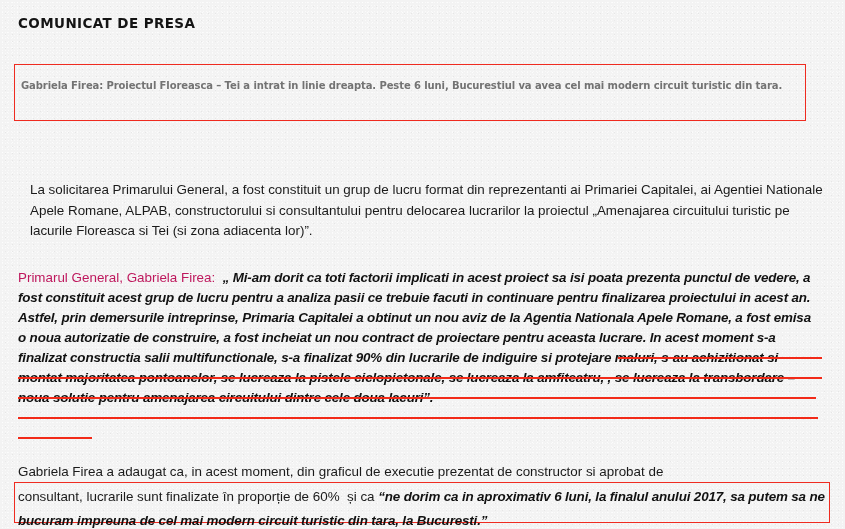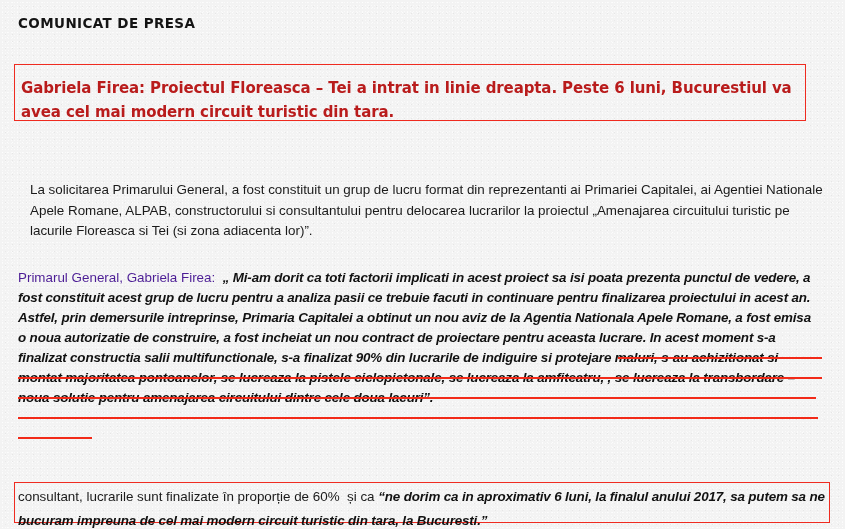--- a/index.html
+++ b/index.html
@@ -51,23 +51,23 @@
     border: 1.5px solid #ef2b20;
     box-sizing: border-box;
   }
   .headline-text {
     position: absolute;
     left: 6px;
     top: 11px;
     width: 780px;
     font-family: "DejaVu Sans", sans-serif;
     font-weight: bold;
-    font-size: 15px;
-    line-height: 24px;
-    color: #b91c1c;
+    font-size: 10px;
+    line-height: 19px;
+    color: #737373;
     letter-spacing: -0.1px;
   }
 
   
   .intro-para {
     position: absolute;
     left: 18px;
     top: 180px;
     width: 800px;
     font-size: 13.4px;
@@ -79,21 +79,21 @@
   
   .quote-block {
     position: absolute;
     left: 18px;
     top: 268px;
     width: 804px;
     font-size: 13.4px;
     line-height: 20px;
   }
   .quote-lead {
-    color: #4c1d95;
+    color: #be185d;
   }
   .quote-body {
     font-weight: bold;
     font-style: italic;
     color: #111111;
     letter-spacing: -0.15px;
   }
 
   
   .u-bar {
@@ -153,20 +153,21 @@
   <div class="quote-block">
     <span class="quote-lead">Primarul General, Gabriela Firea:&nbsp; </span><span class="quote-body">„ Mi-am dorit ca toti factorii implicati in acest proiect sa isi poata prezenta punctul de vedere, a fost constituit acest grup de lucru pentru a analiza pasii ce trebuie facuti in continuare pentru finalizarea proiectului in acest an. Astfel, prin demersurile intreprinse, Primaria Capitalei a obtinut un nou aviz de la Agentia Nationala Apele Romane, a fost emisa o noua autorizatie de construire, a fost incheiat un nou contract de proiectare pentru aceasta lucrare. In acest moment s-a finalizat constructia salii multifunctionale, s-a finalizat 90% din lucrarile de indiguire si protejare maluri, s-au achizitionat si montat majoritatea pontoanelor, se lucreaza la pistele ciclopietonale, se lucreaza la amfiteatru, , se lucreaza la transbordare – noua solutie pentru amenajarea circuitului dintre cele doua lacuri”.</span>
   </div>
 
   <div class="u-bar" style="left:618px; top:357px; width:204px;"></div>
   <div class="u-bar" style="left:18px;  top:377px; width:804px;"></div>
   <div class="u-bar" style="left:18px;  top:397px; width:798px;"></div>
   <div class="u-bar" style="left:18px;  top:417px; width:800px;"></div>
   <div class="u-bar" style="left:18px;  top:437px; width:74px;"></div>
 
+  <div class="final-lead">Gabriela Firea a adaugat ca, in acest moment, din graficul de executie prezentat de constructor si aprobat de</div>
 
   <div class="final-box">
     <div class="final-box-text">
       <span>consultant, lucrarile sunt finalizate în proporție de 60%&nbsp; și ca </span><span class="final-quote">“ne dorim ca in aproximativ 6 luni, la finalul anului 2017, sa putem sa ne bucuram impreuna de cel mai modern circuit turistic din tara, la Bucuresti.”</span>
     </div>
   </div>
 
 </div>
 
 </body></html>

